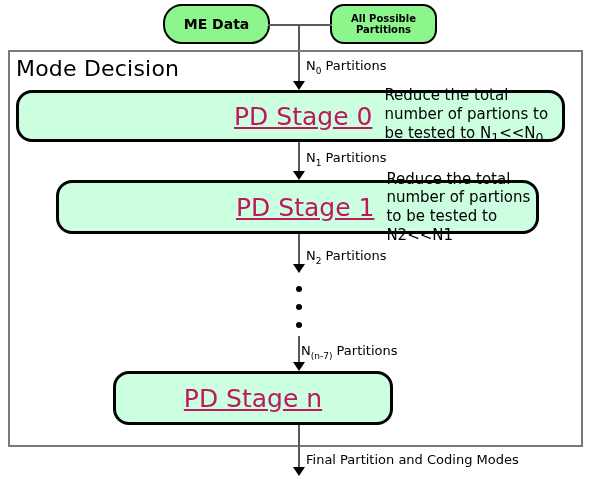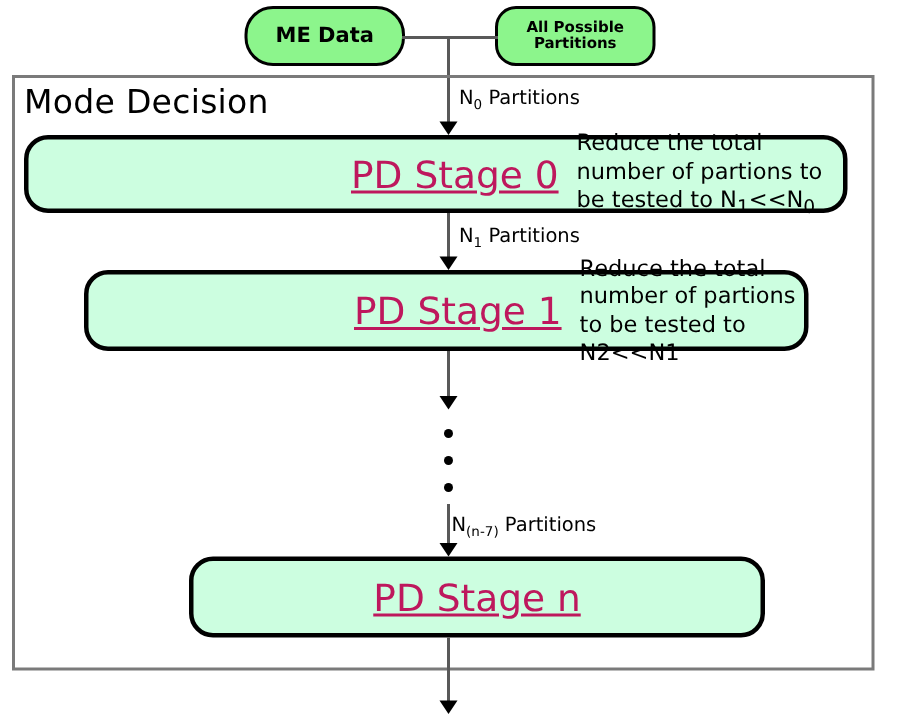--- a/index.html
+++ b/index.html
@@ -60,21 +60,21 @@
     position: absolute;
     background: #ccfee0;
     border: 3px solid #000000;
     border-radius: 16px;
     box-sizing: border-box;
     display: flex;
     align-items: center;
   }
   .stage-0 { left: 16px;  top: 90px;  width: 549px; height: 52px; }
   .stage-1 { left: 56px;  top: 180px; width: 483px; height: 54px; }
-  .stage-n { left: 126px; top: 371px; width: 384px; height: 54px; }
+  .stage-n { left: 113px; top: 371px; width: 280px; height: 54px; }
 
   .stage-title {
     font-size: 25px;
     color: #be185d;
     white-space: nowrap;
     text-decoration: underline;
   }
   .stage-0 .stage-title { margin-left: 215px; }
   .stage-1 .stage-title { margin-left: 177px; }
   .stage-n .stage-title { width: 100%; text-align: center; }
@@ -158,29 +158,31 @@
   <div class="arrowhead" style="left:293px; top:171px;"></div>
   <div class="edge-label" style="left:306px; top:150px;">N<sub>1</sub> Partitions</div>
 
   <div class="stage stage-1">
     <div class="stage-title">PD Stage 1</div>
     <div class="stage-note">Reduce the total number of partions to be tested to N2&lt;&lt;N1</div>
   </div>
 
   <div class="vline" style="left:298px; top:234px; height:34px;"></div>
   <div class="arrowhead" style="left:293px; top:264px;"></div>
+  <div class="edge-label" style="left:306px; top:248px;">N<sub>2</sub> Partitions</div>
 
   <div class="dot" style="left:296px; top:286px;"></div>
   <div class="dot" style="left:296px; top:304px;"></div>
   <div class="dot" style="left:296px; top:322px;"></div>
 
   <div class="vline" style="left:298px; top:336px; height:30px;"></div>
   <div class="arrowhead" style="left:293px; top:362px;"></div>
   <div class="edge-label" style="left:301px; top:343px;">N<sub>(n-7)</sub> Partitions</div>
 
   <div class="stage stage-n">
     <div class="stage-title">PD Stage n</div>
   </div>
 
   <div class="vline" style="left:298px; top:425px; height:46px;"></div>
   <div class="arrowhead" style="left:293px; top:467px;"></div>
+  <div class="edge-label" style="left:306px; top:452px;">Final Partition and Coding Modes</div>
 
 </div>
 
 </body></html>

